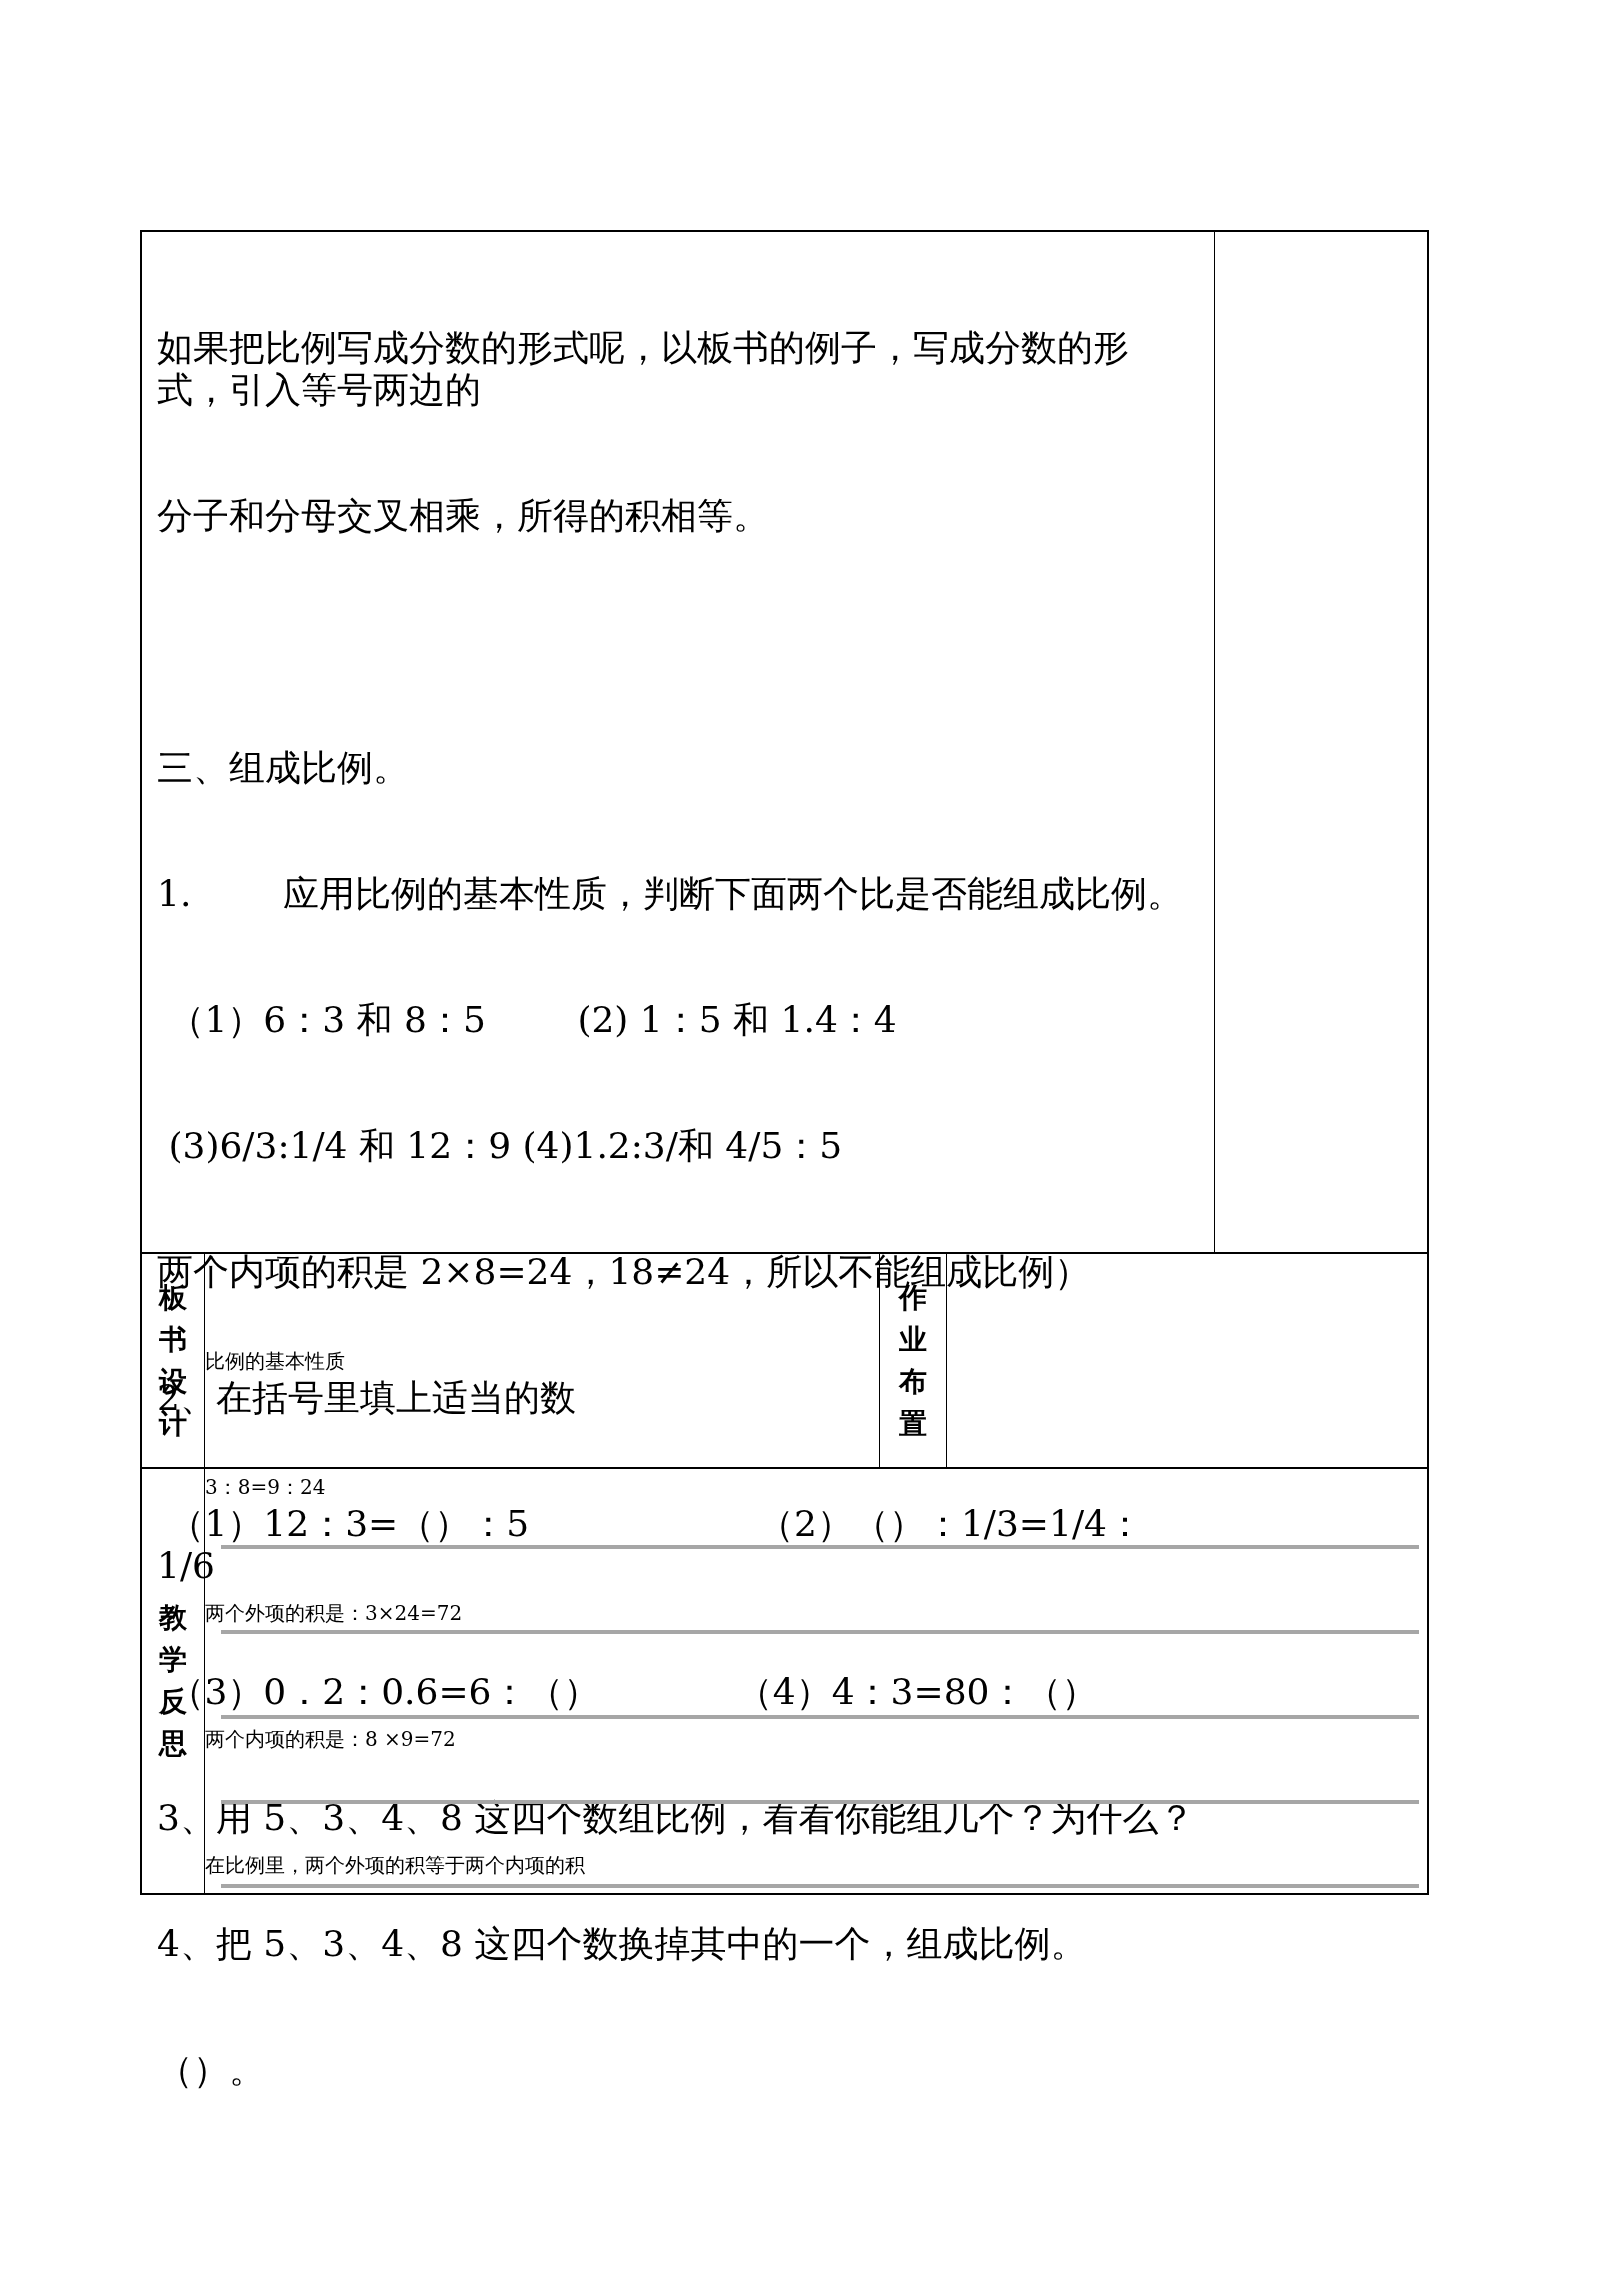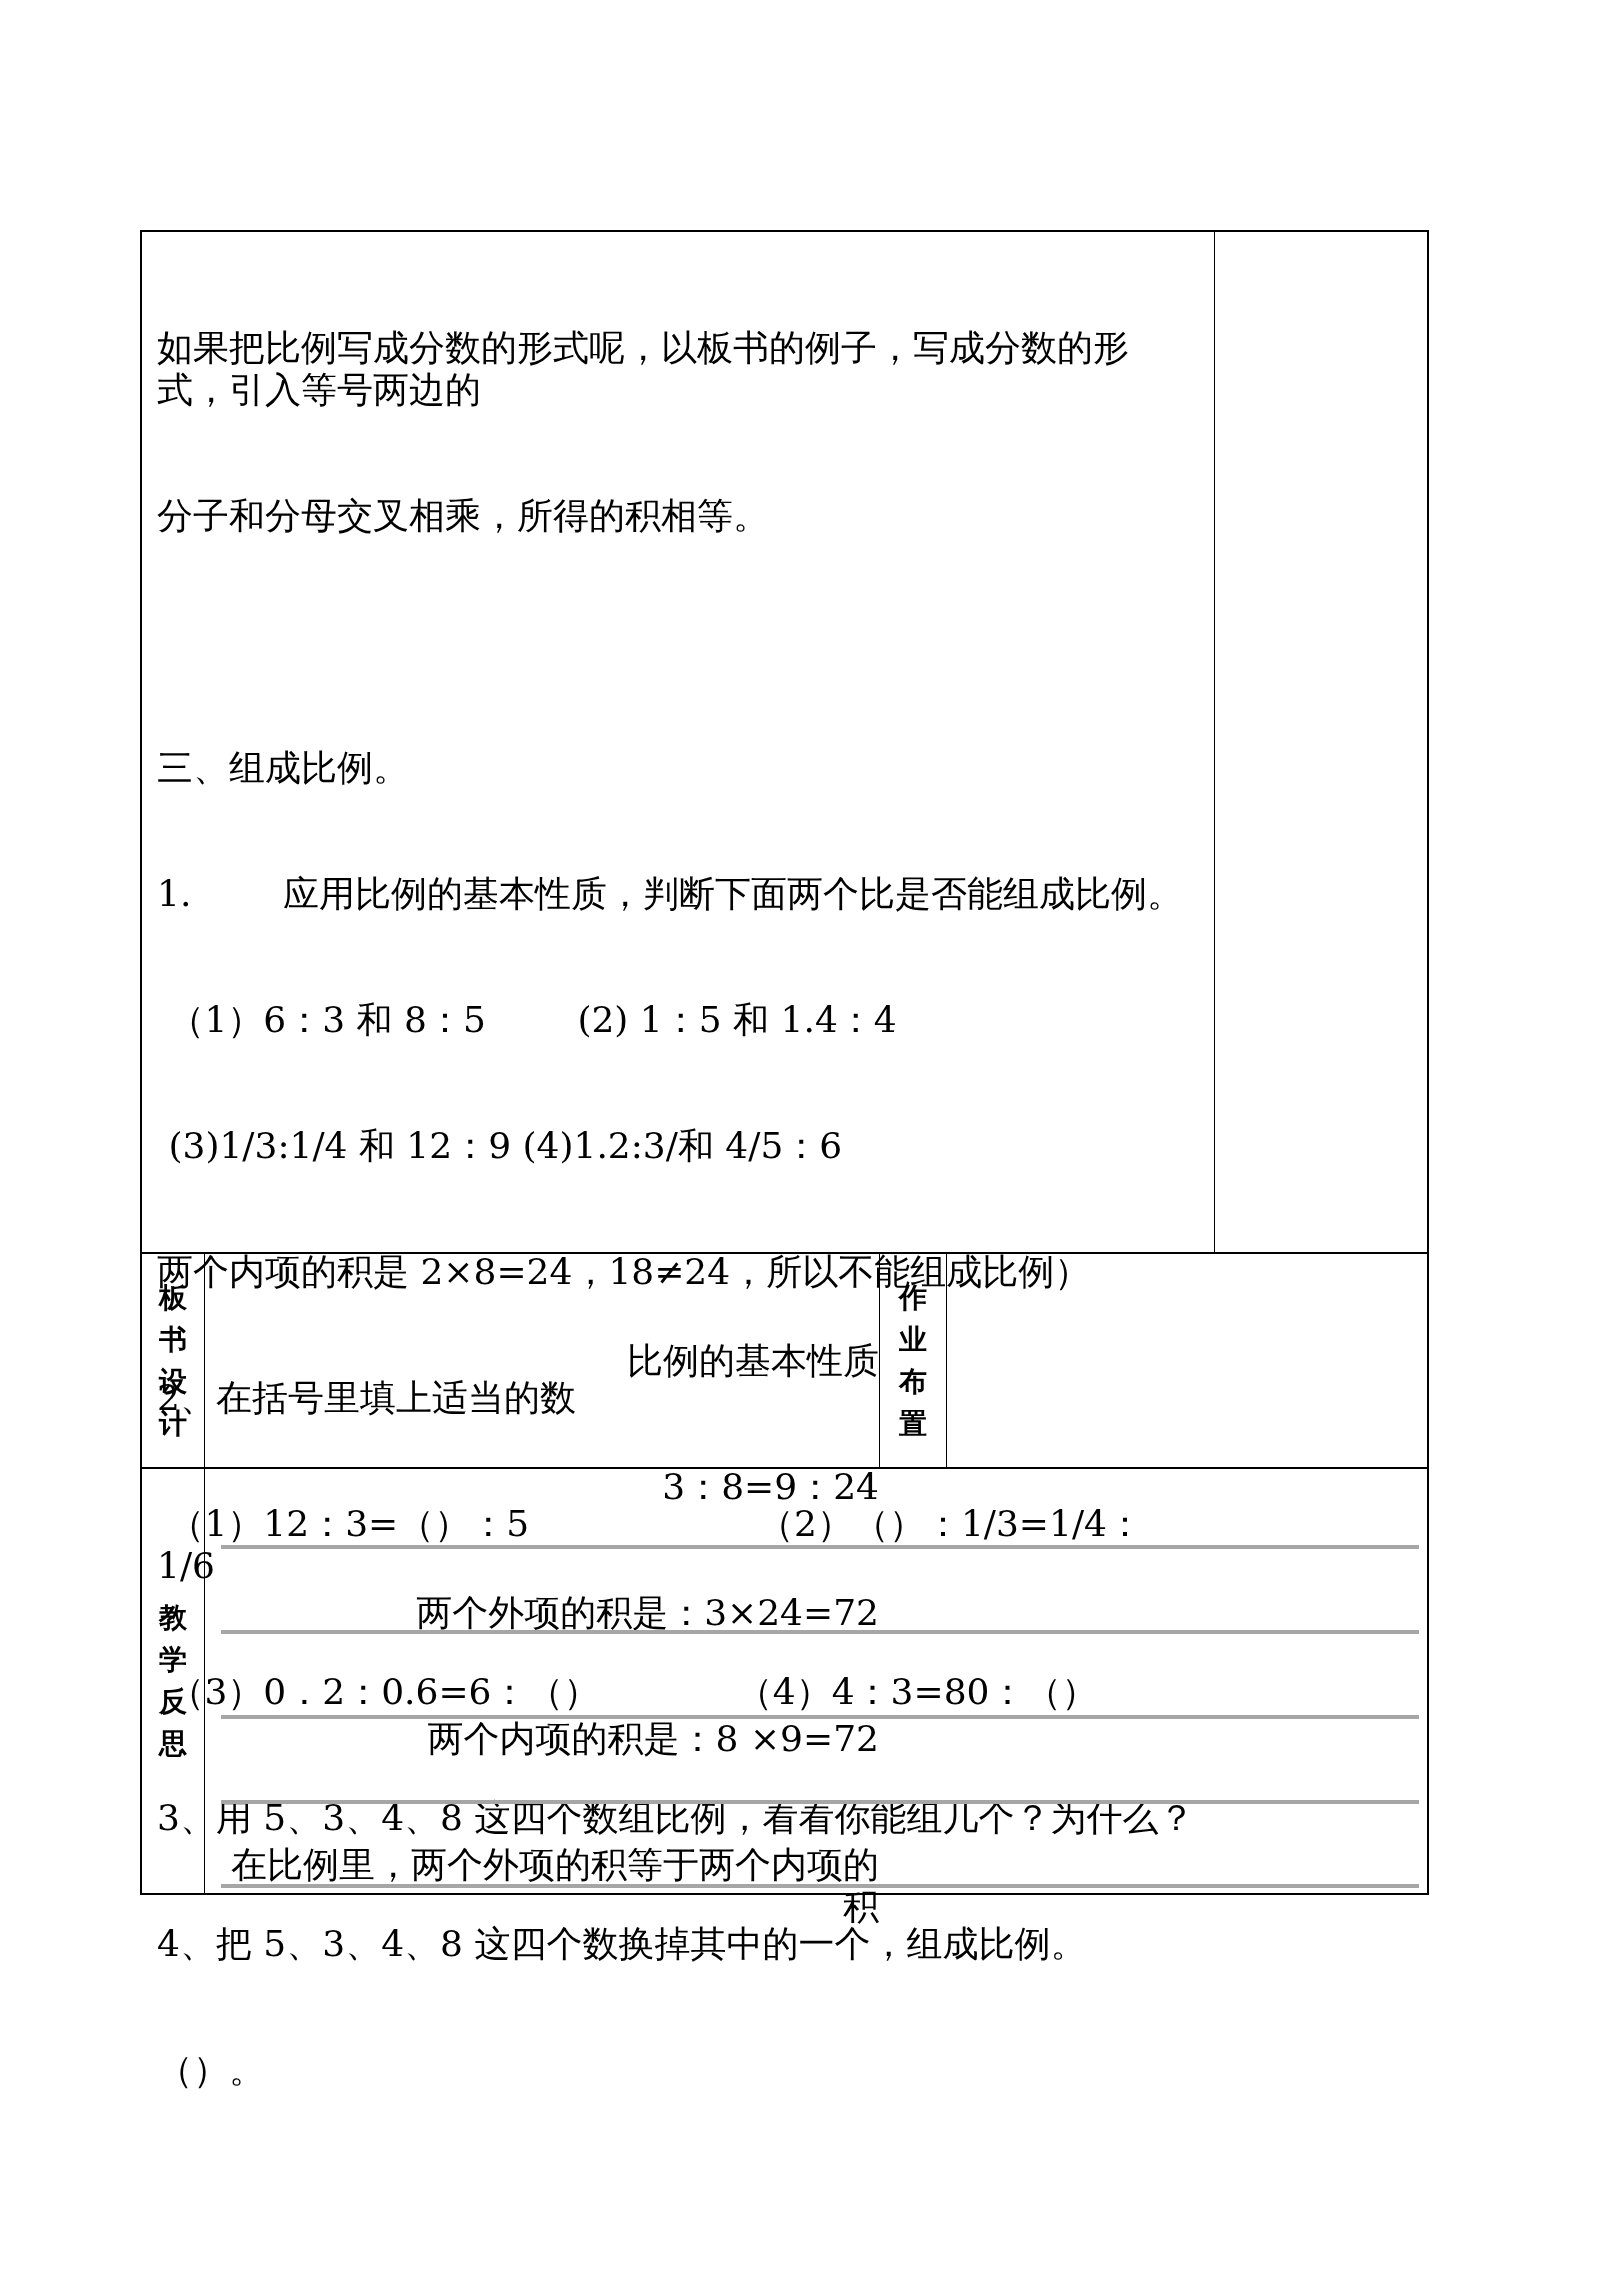--- a/index.html
+++ b/index.html
@@ -42,23 +42,23 @@
     display:flex;
     flex-direction:column;
     align-items:center;
     justify-content:center;
     font-size:28px;
     font-weight:bold;
   }
   .label-col span{display:block;line-height:42px;}
   .board-content{
     width:675px;
-    font-size:36px;
+    font-size:20px;
     line-height:42px;
-    text-align:right;
+    text-align:left;
     padding-top:2px;
     white-space:pre-wrap;
   }
   .hw-col{width:67px;font-weight:bold;}
   .row2-empty{flex:1;}
   .reflect-content{
     flex:1;
     position:relative;
   }
   .rule{
@@ -76,21 +76,21 @@
   <div class="tbl">
 
     <div class="row row1">
       <div class="cell v-sep row1-main">
         <div class="tline">如果把比例写成分数的形式呢，以板书的例子，写成分数的形式，引入等号两边的</div>
         <div class="tline">分子和分母交叉相乘，所得的积相等。</div>
         <div class="tline"></div>
         <div class="tline">三、组成比例。</div>
         <div class="tline">1.        应用比例的基本性质，判断下面两个比是否能组成比例。</div>
         <div class="tline"> （1）6：3 和 8：5        (2) 1：5 和 1.4：4</div>
-        <div class="tline"> (3)1/3:1/4 和 12：9 (4)1.2:3/和 4/5：6</div>
+        <div class="tline"> (3)6/3:1/4 和 12：9 (4)1.2:3/和 4/5：5</div>
         <div class="tline">两个内项的积是 2×8=24，18≠24，所以不能组成比例）</div>
         <div class="tline">2、在括号里填上适当的数</div>
         <div class="tline"> （1）12：3=（）：5                    （2）（）：1/3=1/4：1/6</div>
         <div class="tline"> （3）0．2：0.6=6：（）            （4）4：3=80：（）</div>
         <div class="tline">3、用 5、3、4、8 这四个数组比例，看看你能组几个？为什么？</div>
         <div class="tline">4、把 5、3、4、8 这四个数换掉其中的一个，组成比例。</div>
         <div class="tline">（）。</div>
         
         
         

